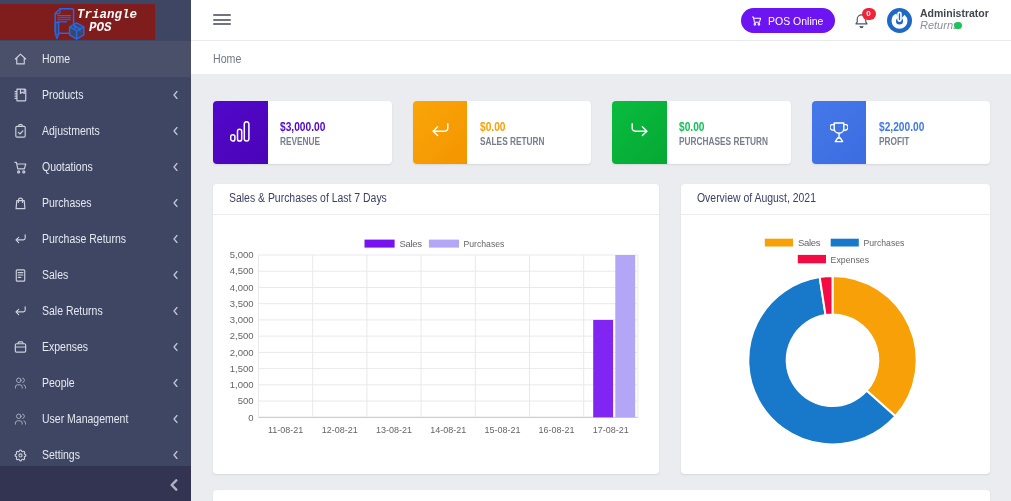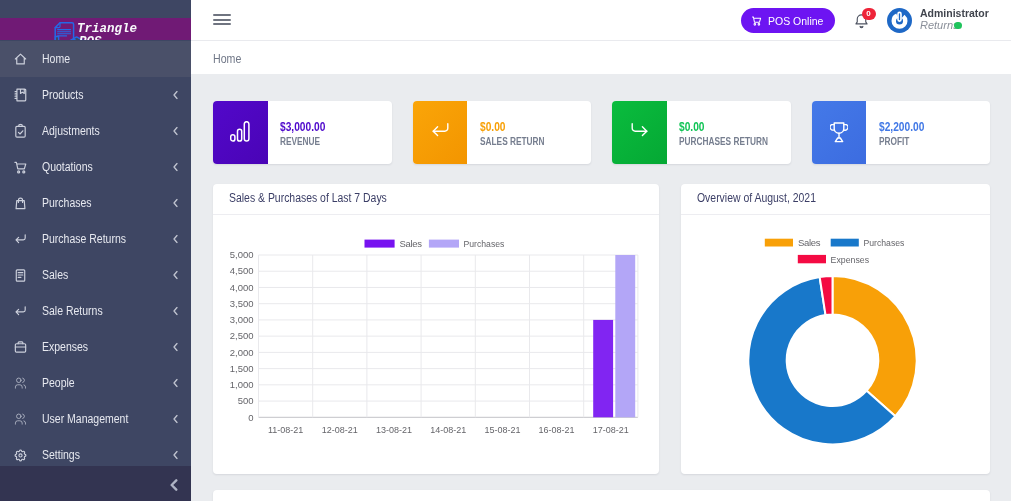--- a/index.html
+++ b/index.html
@@ -2,21 +2,21 @@
 <html><head>
 <meta charset="utf-8">
 <style>
   * { margin:0; padding:0; box-sizing:border-box; }
   html,body { width:1011px; height:501px; overflow:hidden; font-family:"Liberation Sans", sans-serif; }
   body { position:relative; background:#eaecef; }
   .abs { position:absolute; }
 
   
   #sidebar { position:absolute; left:0; top:0; width:191px; height:501px; background:#3e4663; }
-  #shead { position:absolute; left:0; top:18px; width:191px; height:40px; background:#701a75; }
+  #shead { position:absolute; left:0; top:4px; width:155px; height:40px; background:#7f1d1d; }
   #smenu { position:absolute; left:0; top:40px; width:191px; height:426px; background:#3e4663; }
   #sfoot { position:absolute; left:0; top:466px; width:191px; height:35px; background:#333451; }
   .mitem { position:absolute; left:0; width:191px; height:36px; }
   .mitem.active { background:#4a5069; }
   .mlabel { position:absolute; left:42px; top:50%; transform:translateY(-50%) scaleX(.84); transform-origin:left center; font-size:12.5px; color:#e7e9f0; white-space:nowrap; }
   .micon { position:absolute; left:13px; top:50%; transform:translateY(-50%); width:15px; height:15px; }
   .mchev { position:absolute; right:13px; top:50%; transform:translateY(-50%); width:5px; height:9px; }
 
   
   #topbar { position:absolute; left:191px; top:0; width:820px; height:41px; background:#fff; border-bottom:1px solid #e9eaee; }
@@ -49,21 +49,21 @@
         <path d="M1.3 14.5 h3.4 v11.5 l-1.7 4.6 -1.7 -4.6 z" fill="#3e4663" stroke-width="1.3"></path>
         <path d="M1.8 26.2 h2.4" stroke-width="1"></path>
       </g>
       <g fill="none" stroke="#2468e6" stroke-width="1.5" stroke-linejoin="round">
         <path d="M15.6 18.9 L22.6 14.9 29.8 18.9 29.8 26.9 22.6 31.1 15.6 26.9 Z" fill="#3e4663"></path>
         <path d="M15.6 18.9 L22.6 22.9 29.8 18.9 M22.6 22.9 V31.1"></path>
         <path d="M18.9 16.9 L26 20.9 26 23.3" stroke-width="1.3"></path>
         <path d="M20.5 18 L21.8 20.6" stroke-width="2.2"></path>
       </g>
     </svg>
-    <div class="abs" style="left:77px;top:4.5px;font-family:'Liberation Mono',monospace;font-weight:bold;font-style:italic;color:#f7f8fa;font-size:12.5px;line-height:13.5px;">Triangle<br><span style="margin-left:2px">POS</span></div>
+    <div class="abs" style="left:77px;top:4.5px;font-family:'Liberation Mono',monospace;font-weight:bold;font-style:italic;color:#f7f8fa;font-size:12.5px;line-height:13.5px;">Triangle<br><span style="margin-left:12px">POS</span></div>
   </div>
 
   <div id="smenu">
       <div class="mitem active" style="top:1px">
         <svg class="micon" viewBox="0 0 16 16" fill="none" stroke="#ccd0dc" stroke-width="1.25" stroke-linecap="round" stroke-linejoin="round">
           <path d="M2.5 8 L8 2.8 13.5 8 M4 7 v6.2 h8 V7"></path>
         </svg>
         <span class="mlabel">Home</span>
       </div>
       <div class="mitem" style="top:37px">

